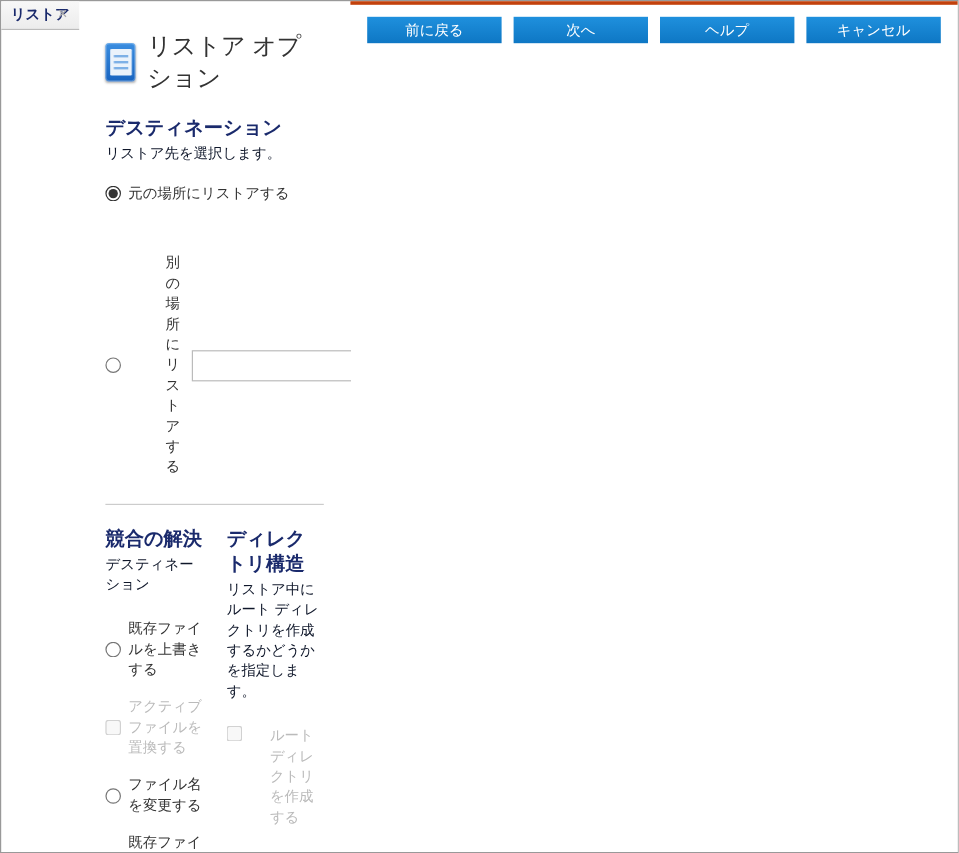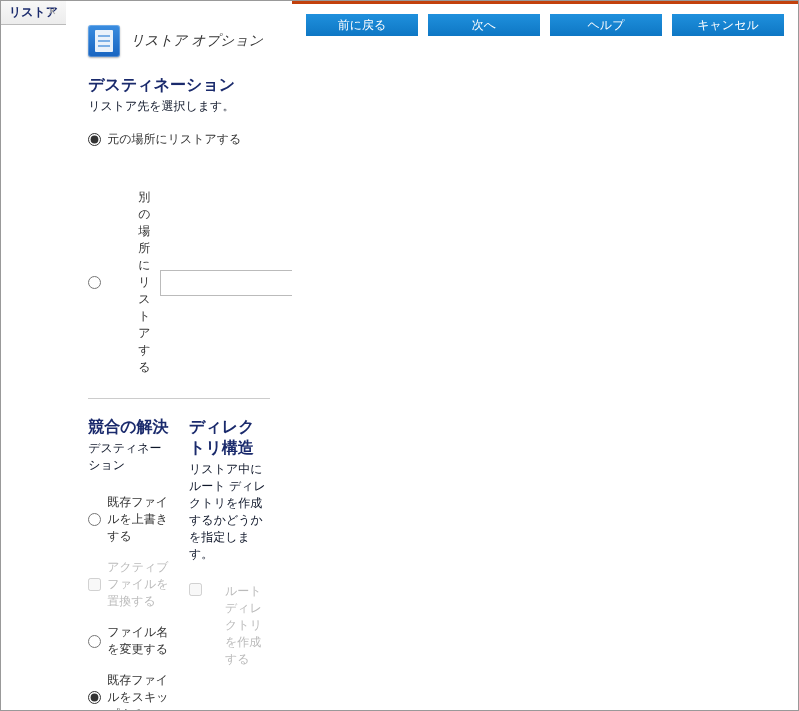--- a/index.html
+++ b/index.html
@@ -76,23 +76,22 @@
       content: "";
       position: absolute;
       left: 3px;
       right: 3px;
       height: 2px;
       background: #7db0e6;
     }
     .app-icon-inner::before { top: 5px; }
     .app-icon-inner::after { top: 10px; box-shadow: 0 5px 0 #7db0e6; }
     .heading-text {
-      font-size: 14px;
+      font-size: 20px;
       color: #333;
-      font-style: italic;
     }
     .section-title {
       color: #1a2a6c;
       font-weight: bold;
       font-size: 16px;
       margin-bottom: 2px;
     }
     .section-desc {
       color: #0f172a;
       font-size: 12px;

